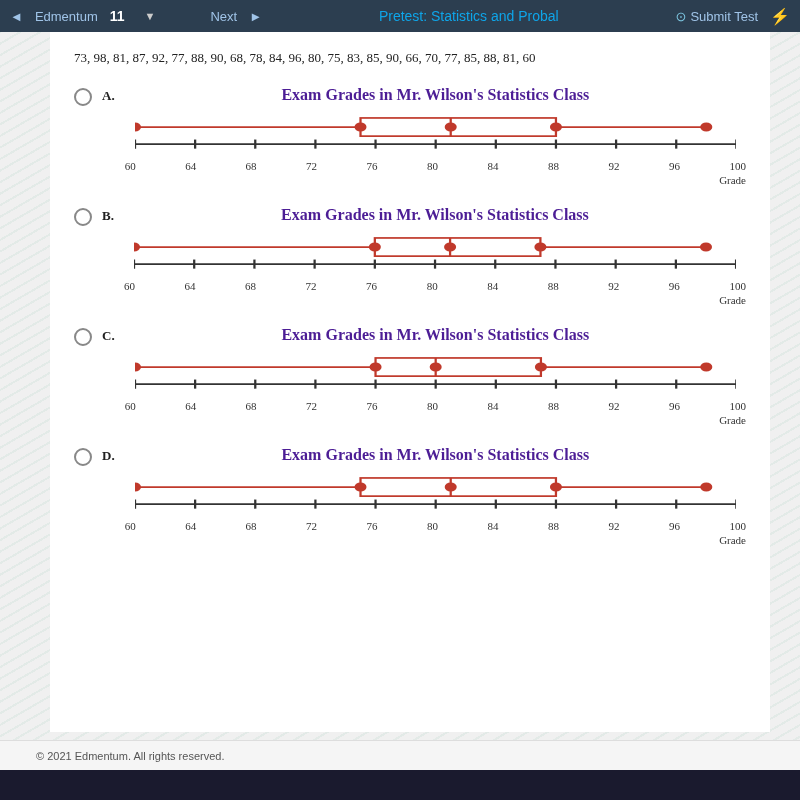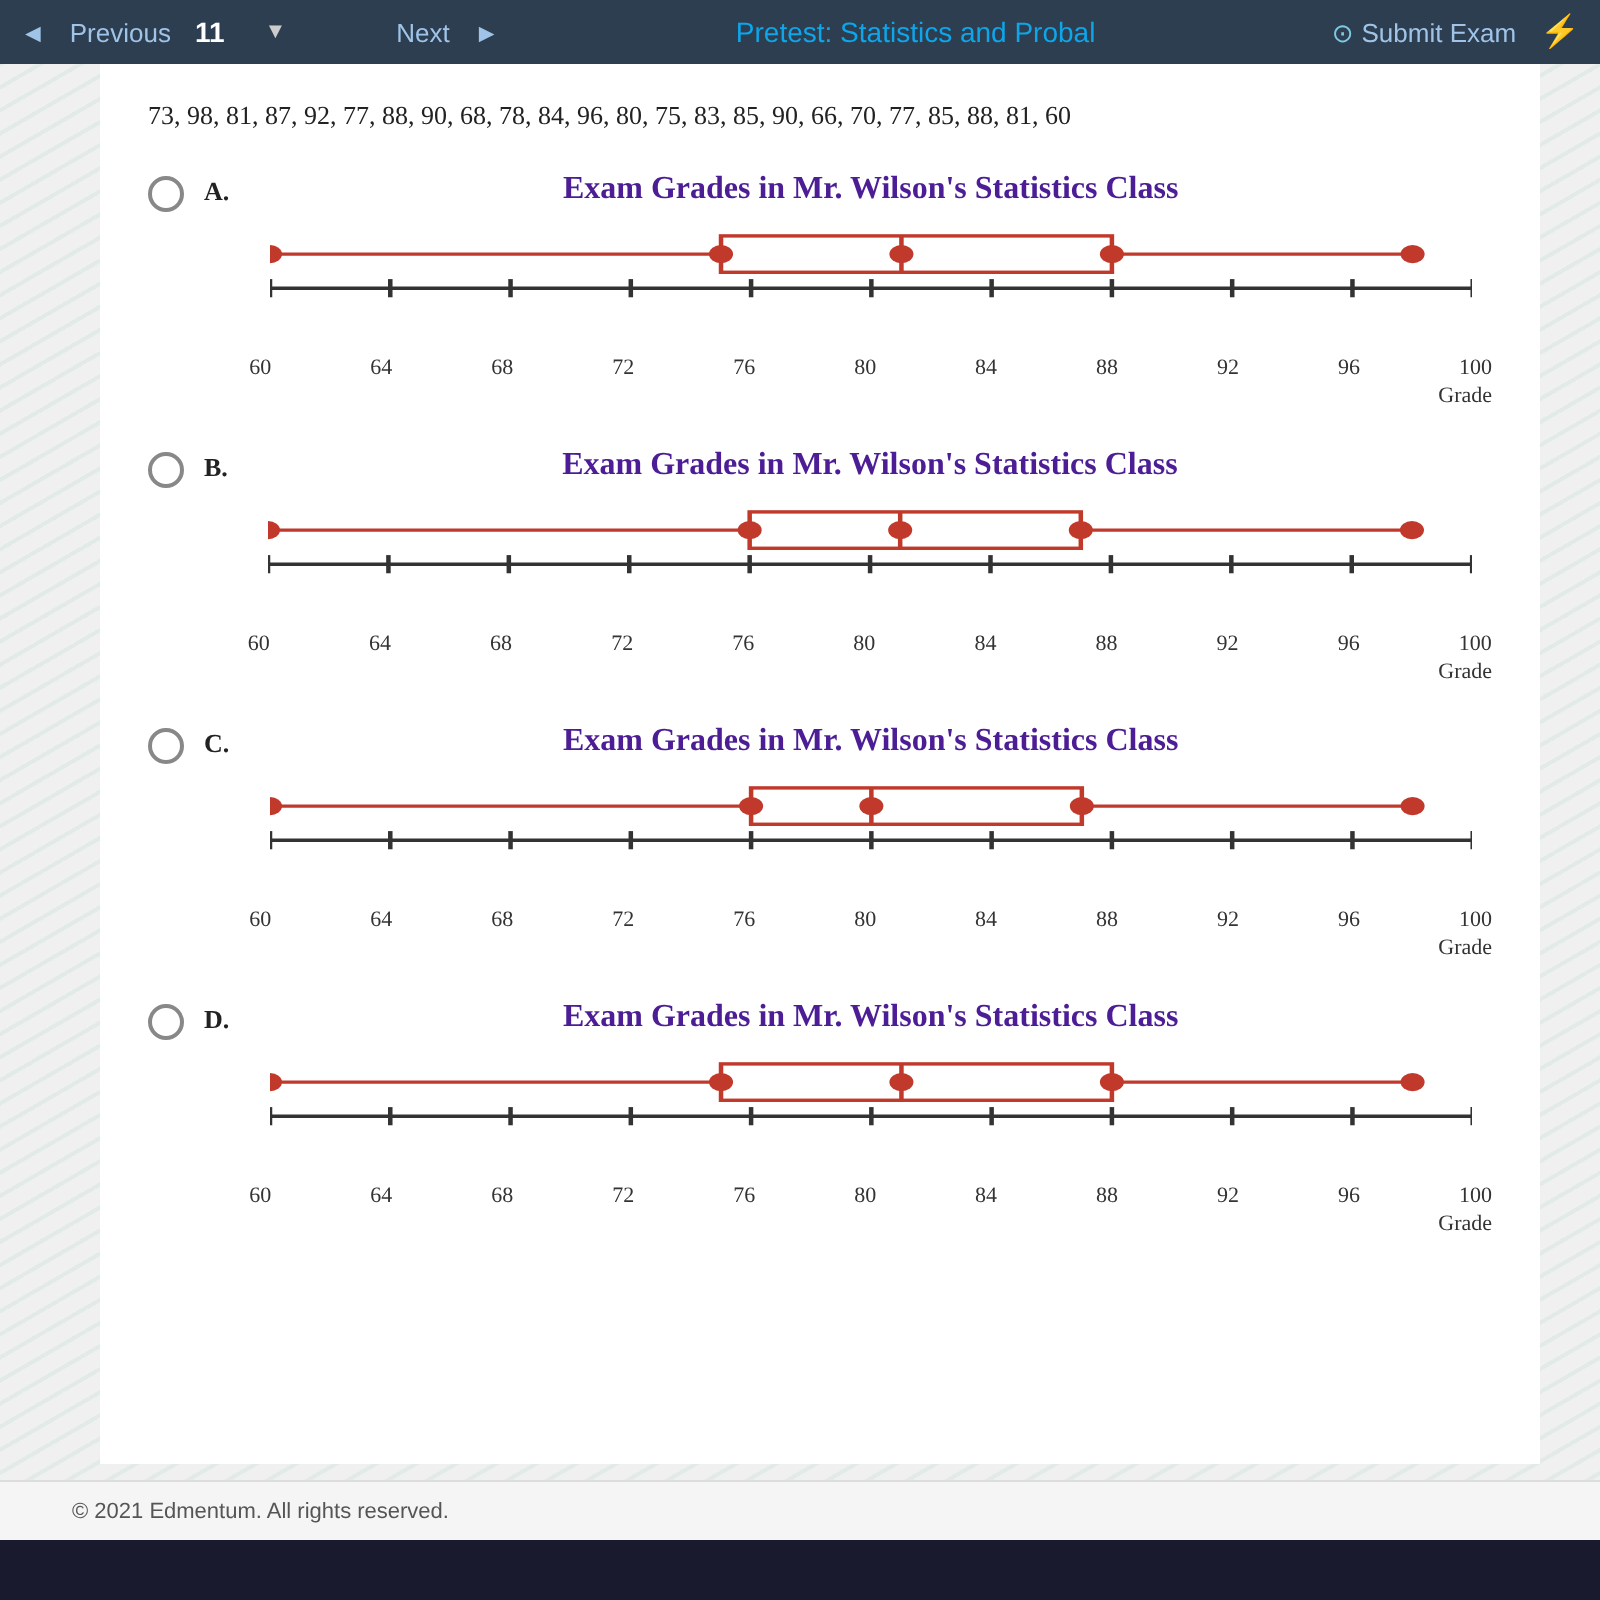--- a/index.html
+++ b/index.html
@@ -152,21 +152,21 @@
     .bp-svg {
       width: 100%;
       height: 50px;
     }
     .axis-labels {
       display: flex;
       justify-content: space-between;
       padding: 0 0px;
       font-size: 11px;
       color: #333;
-      margin-top: 18px;
+      margin-top: 0;
     }
     .axis-label-center {
       text-align: right;
       font-size: 11px;
       color: #333;
       margin-top: 2px;
     }
 
     
     .footer {
@@ -181,31 +181,31 @@
       border-top: 1px solid #ddd;
       position: absolute;
       bottom: 0;
     }
   </style>
 </head>
 <body>
 
 <div class="nav-bar">
   <span class="nav-arrow">◄</span>
-  <span class="nav-prev">Previous</span>
+  <span class="nav-prev">Edmentum</span>
   <span class="nav-question-num">
     <span>11</span>
     <span style="font-size:11px; color:#ccc;">▼</span>
   </span>
   <span class="nav-next">Next</span>
   <span class="nav-arrow">►</span>
   <span class="nav-title">Pretest: Statistics and Probal</span>
   <span class="nav-submit">
     <span style="color:#7ec8e3;">⊙</span>
-    <span>Submit Exam</span>
+    <span>Submit Test</span>
   </span>
   <span style="color:#aaa; font-size:16px;">⚡</span>
 </div>
 
 <div class="main-content">
   <div class="bg-pattern"></div>
 
   <div class="question-panel">
 
     <div class="data-line">73, 98, 81, 87, 92, 77, 88, 90, 68, 78, 84, 96, 80, 75, 83, 85, 90, 66, 70, 77, 85, 88, 81, 60</div>

